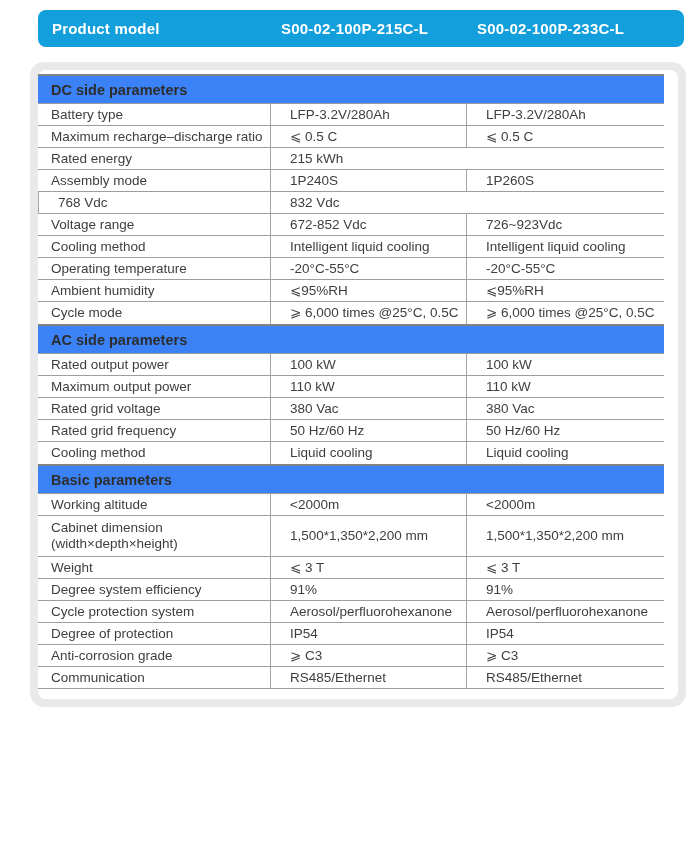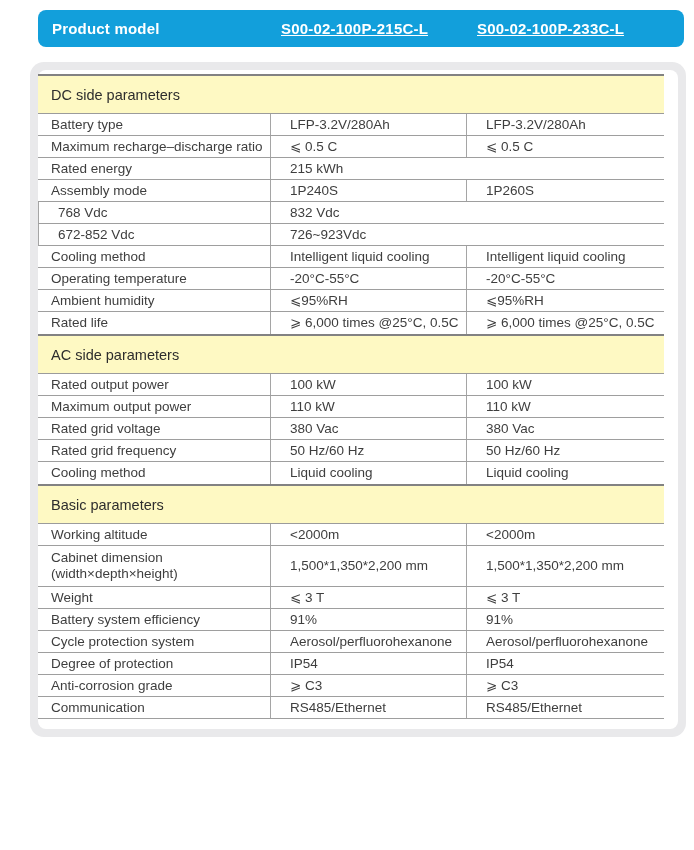--- a/index.html
+++ b/index.html
@@ -17,46 +17,46 @@
     border-radius:8px;
     display:grid;
     grid-template-columns:232px 196px 1fr;
     align-items:center;
     color:#fff;
     font-size:15px;
     font-weight:700;
     letter-spacing:.2px;
   }
   .blue-header .hc1{padding-left:14px;}
-  .blue-header .hc2,.blue-header .hc3{padding-left:11px;text-decoration:underline;}
+  .blue-header .hc2,.blue-header .hc3{padding-left:11px;}
   .card{
     margin:7px 30px 0 30px;
     width:656px;
     background:#e9e9eb;
     border-radius:14px;
     padding:8px;
     box-sizing:border-box;
   }
   .panel{
     background:#ffffff;
     border-radius:8px;
     padding:4px 14px 10px 0;
     box-sizing:border-box;
   }
   .section-title{
-    height:40px;
+    height:30px;
     box-sizing:border-box;
     border-top:2px solid #828282;
     border-bottom:1px solid #9b9b9b;
-    background:#fef9c3;
+    background:#3b82f6;
     display:flex;
     align-items:center;
     padding-left:13px;
     font-size:14.5px;
-    font-weight:400;
+    font-weight:700;
     color:#2d2d2d;
   }
   .srow{
     display:grid;
     grid-template-columns:232px 196px 1fr;
     height:22px;
     box-sizing:border-box;
     border-bottom:1px solid #9e9e9e;
     background:#fff;
   }
@@ -103,40 +103,41 @@
       <div class="srow">
         <div class="cell c1">Assembly mode</div>
         <div class="cell c2">1P240S</div>
         <div class="cell c3">1P260S</div>
       </div>
       <div class="srow">
         <div class="cell c2">768 Vdc</div>
         <div class="cell c3">832 Vdc</div>
       </div>
       <div class="srow">
+        <div class="cell c1">Voltage range</div>
         <div class="cell c2">672-852 Vdc</div>
         <div class="cell c3">726~923Vdc</div>
       </div>
       <div class="srow">
         <div class="cell c1">Cooling method</div>
         <div class="cell c2">Intelligent liquid cooling</div>
         <div class="cell c3">Intelligent liquid cooling</div>
       </div>
       <div class="srow">
         <div class="cell c1">Operating temperature</div>
         <div class="cell c2">-20°C-55°C</div>
         <div class="cell c3">-20°C-55°C</div>
       </div>
       <div class="srow">
         <div class="cell c1">Ambient humidity</div>
         <div class="cell c2">⩽95%RH</div>
         <div class="cell c3">⩽95%RH</div>
       </div>
       <div class="srow no-border">
-        <div class="cell c1">Rated life</div>
+        <div class="cell c1">Cycle mode</div>
         <div class="cell c2">⩾ 6,000 times @25°C, 0.5C</div>
         <div class="cell c3">⩾ 6,000 times @25°C, 0.5C</div>
       </div>
       <div class="section-title">AC side parameters</div>
       <div class="srow">
         <div class="cell c1">Rated output power</div>
         <div class="cell c2">100 kW</div>
         <div class="cell c3">100 kW</div>
       </div>
       <div class="srow">
@@ -170,21 +171,21 @@
 (width×depth×height)</div>
         <div class="cell c2">1,500*1,350*2,200 mm</div>
         <div class="cell c3">1,500*1,350*2,200 mm</div>
       </div>
       <div class="srow">
         <div class="cell c1">Weight</div>
         <div class="cell c2">⩽ 3 T</div>
         <div class="cell c3">⩽ 3 T</div>
       </div>
       <div class="srow">
-        <div class="cell c1">Battery system efficiency</div>
+        <div class="cell c1">Degree system efficiency</div>
         <div class="cell c2">91%</div>
         <div class="cell c3">91%</div>
       </div>
       <div class="srow">
         <div class="cell c1">Cycle protection system</div>
         <div class="cell c2">Aerosol/perfluorohexanone</div>
         <div class="cell c3">Aerosol/perfluorohexanone</div>
       </div>
       <div class="srow">
         <div class="cell c1">Degree of protection</div>

